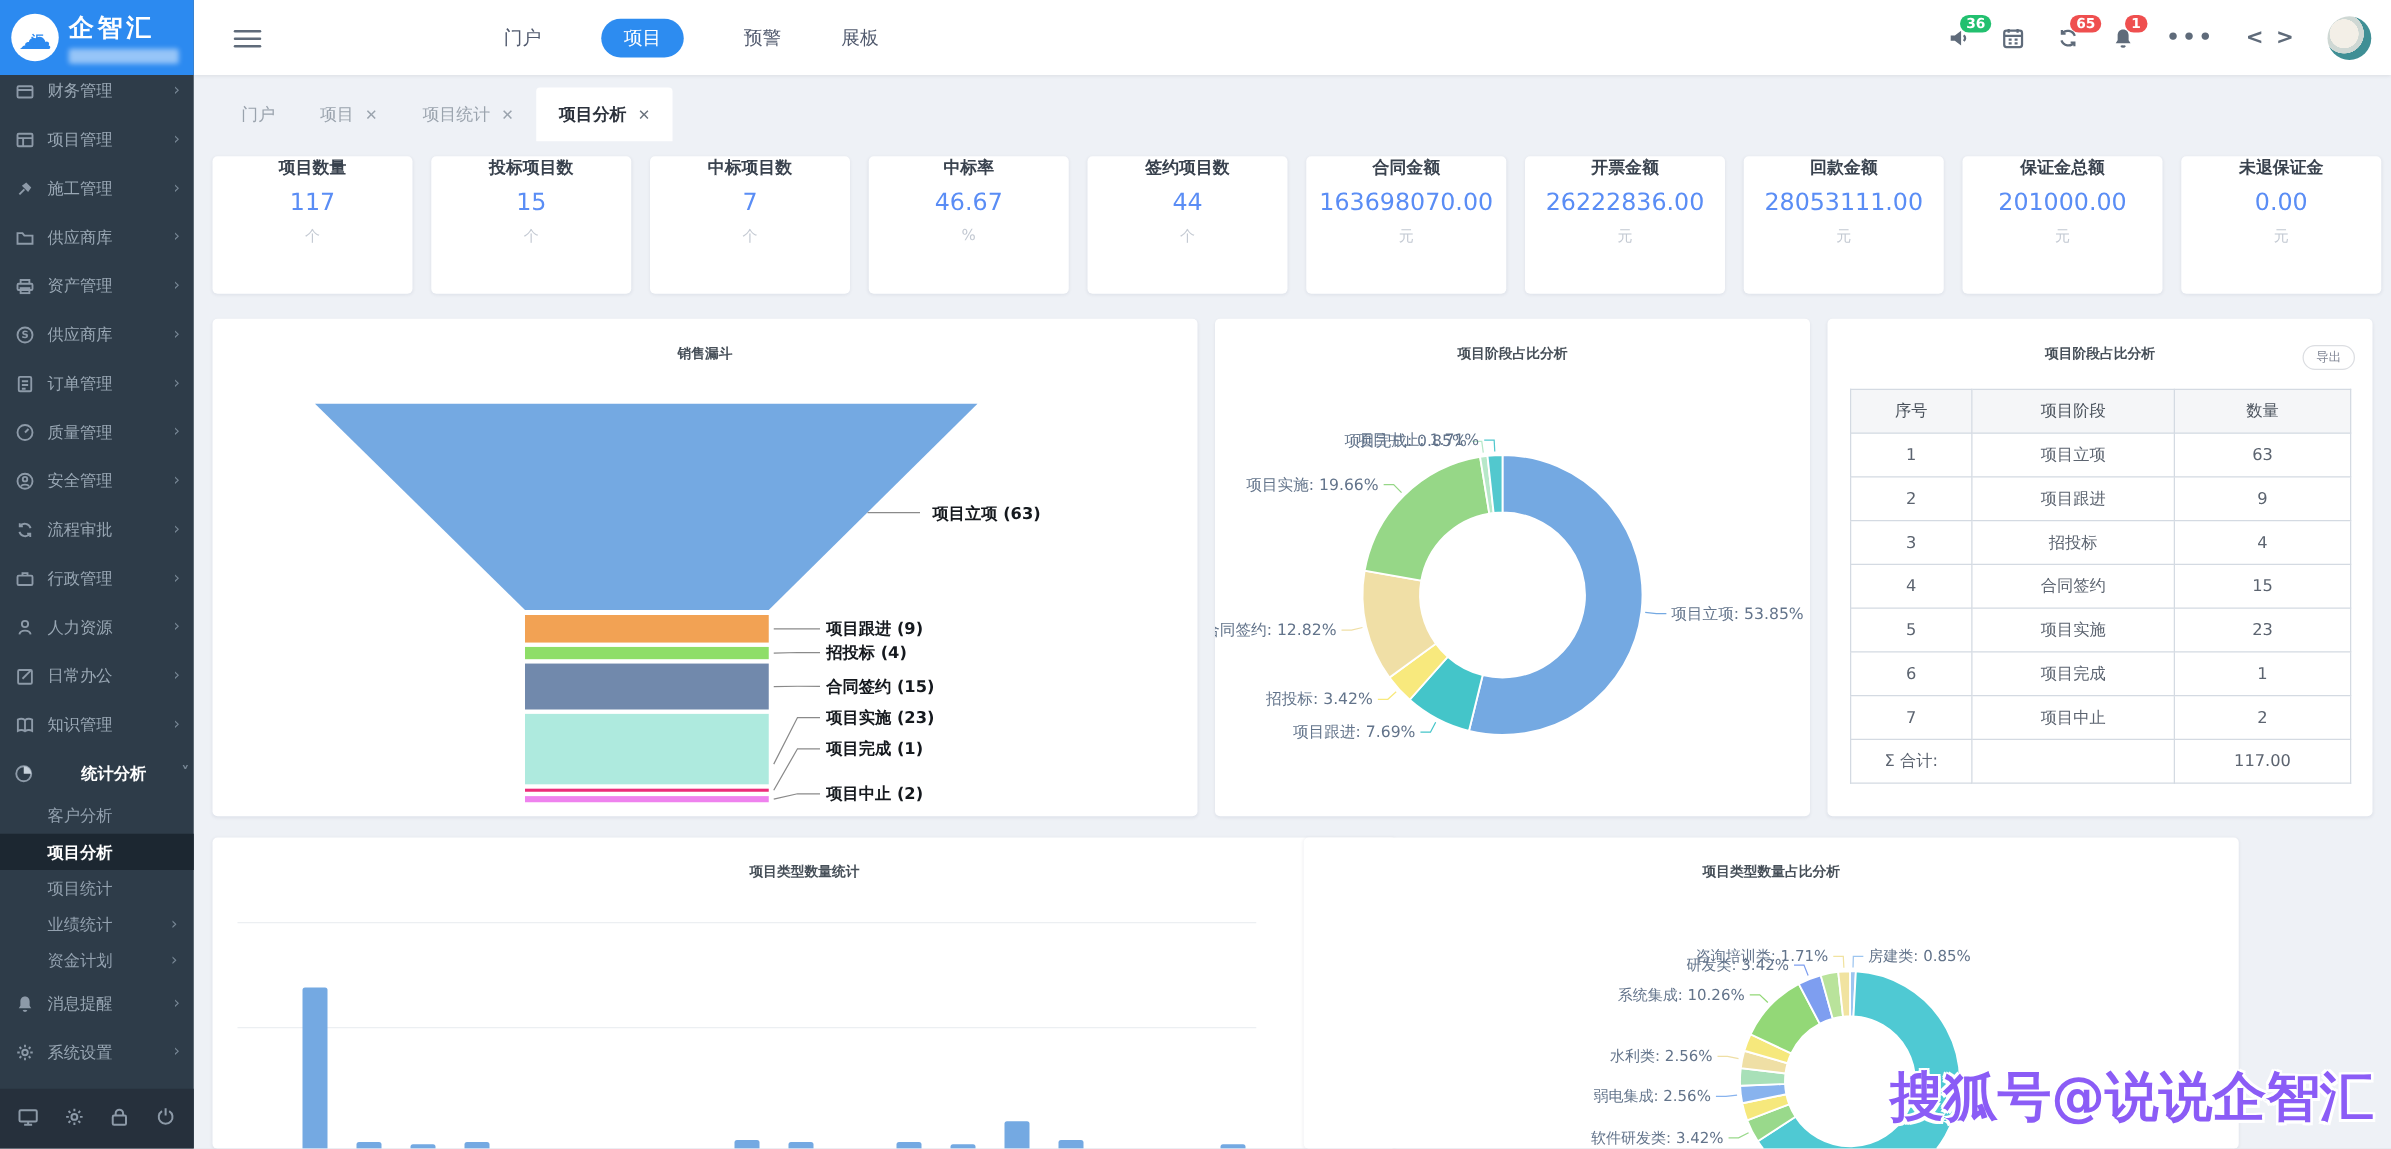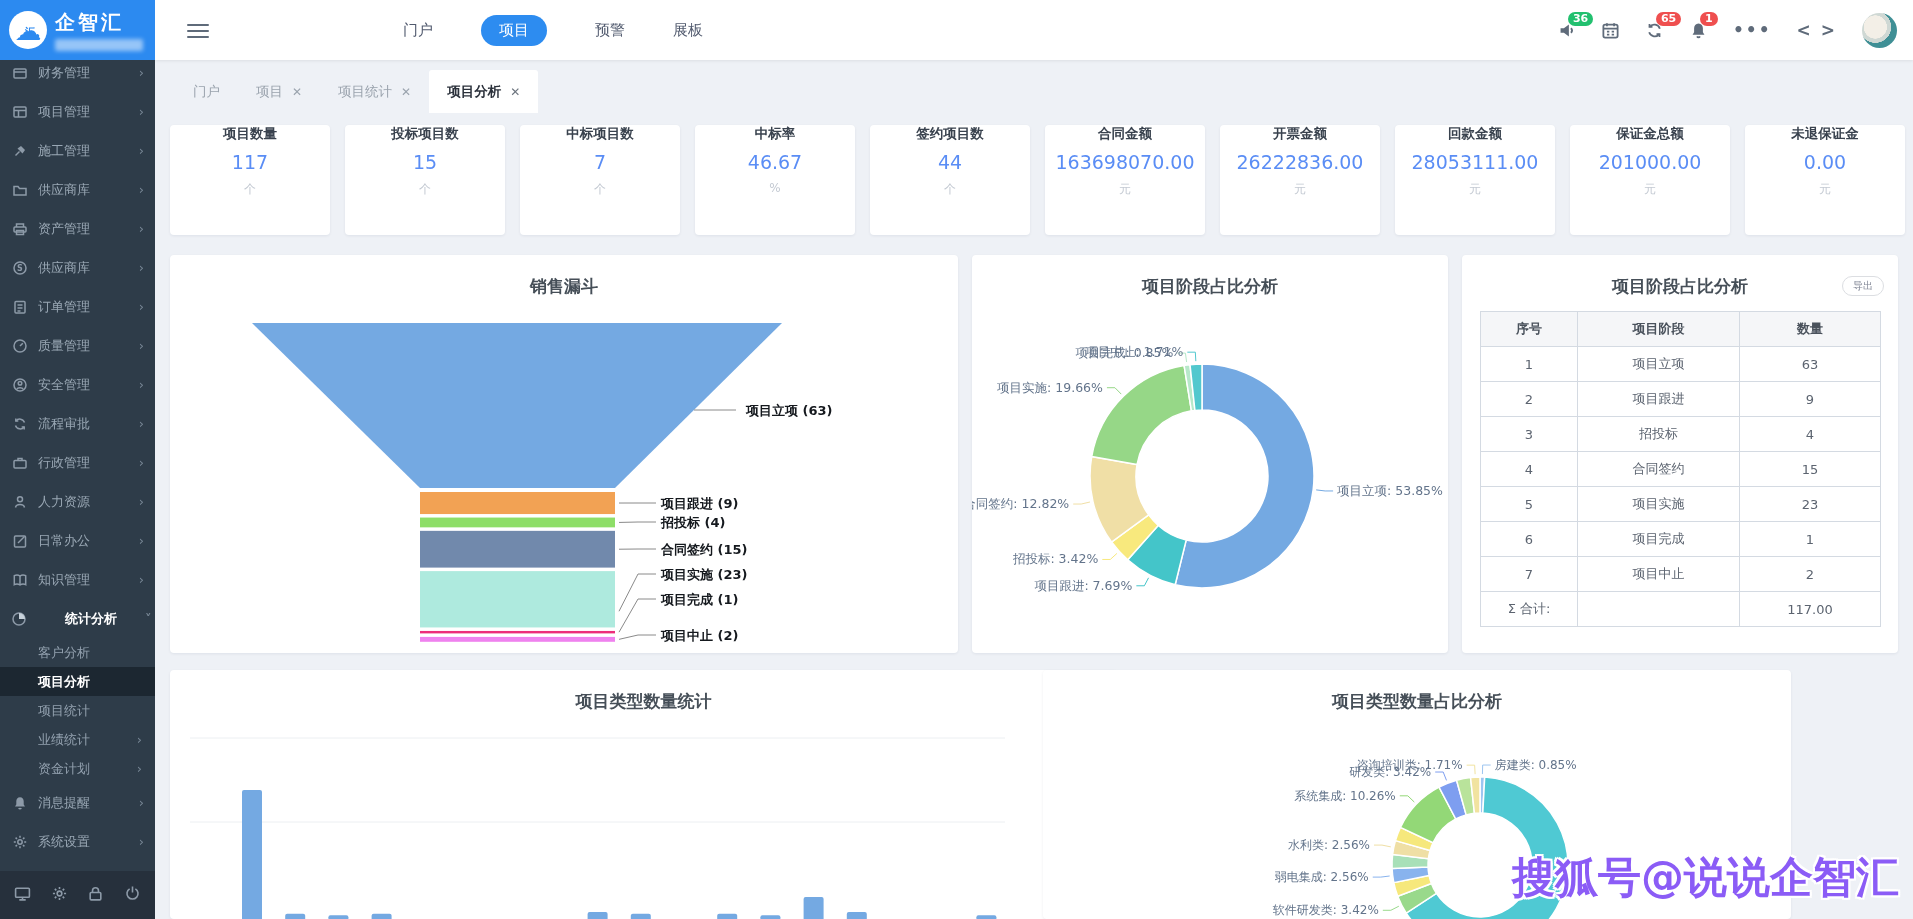--- a/index.html
+++ b/index.html
@@ -60,27 +60,27 @@
   .scard .l{font-size:13.5px;color:#39424e;font-weight:600;}
   .scard .v{font-size:19px;color:#5a8df5;}
   .scard .u{font-size:12px;color:#c3c9d2;}
   
   .card{position:absolute;background:#fff;border-radius:4px;box-shadow:0 1px 3px rgba(15,35,70,.07);overflow:hidden;}
   #card-funnel{left:170px;top:255px;width:788px;height:398px;}
   #card-donut1{left:972px;top:255px;width:476px;height:398px;}
   #card-table{left:1462px;top:255px;width:436px;height:398px;}
   #card-bars{left:170px;top:670px;width:947px;height:249px;}
   #card-donut2{left:1043px;top:670px;width:748px;height:249px;}
-  .ctitle{position:absolute;top:20px;left:0;right:0;text-align:center;font-size:17px;font-weight:700;color:#464f58;z-index:2;}
+  .ctitle{position:absolute;top:20px;left:0;right:0;text-align:center;font-size:11px;font-weight:700;color:#464f58;z-index:2;}
   svg.chart{position:absolute;left:0;top:0;}
   .export-pill{position:absolute;right:14px;top:21px;border:1px solid #dcdee2;border-radius:10px;
          font-size:10px;color:#808695;padding:2px 10px;cursor:pointer;z-index:2;background:#fff;}
   .ptable{position:absolute;left:18px;top:56px;border-collapse:collapse;font-size:13px;color:#5c6470;text-align:center;}
   .ptable th,.ptable td{border:1px solid #d4dae2;height:34px;padding:0;}
-  .ptable th{background:#f5f6f8;font-weight:700;color:#4a525c;}
+  .ptable th{background:#f5f6f8;font-weight:400;color:#4a525c;}
   
   .watermark{position:absolute;left:1512px;top:849px;z-index:9;font-size:43px;font-weight:700;color:#8b5cf6;white-space:nowrap;
      text-shadow:2px 0 0 #fff,-2px 0 0 #fff,0 2px 0 #fff,0 -2px 0 #fff,2px 2px 0 #fff,-2px -2px 0 #fff,2px -2px 0 #fff,-2px 2px 0 #fff;}
 </style>
 </head>
 <body>
 
 <div class="app">
 
   <aside class="sidebar">

